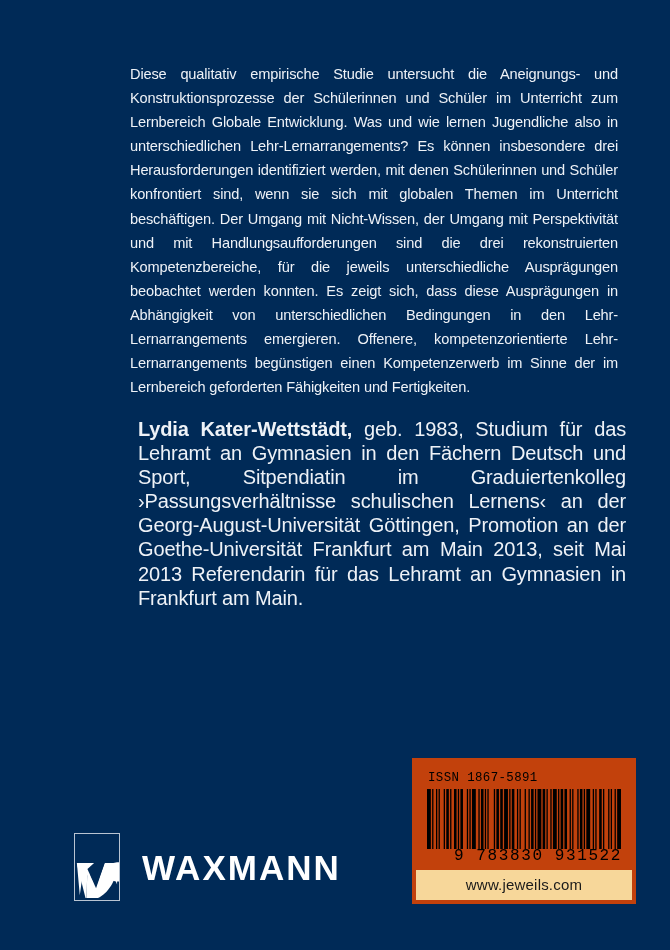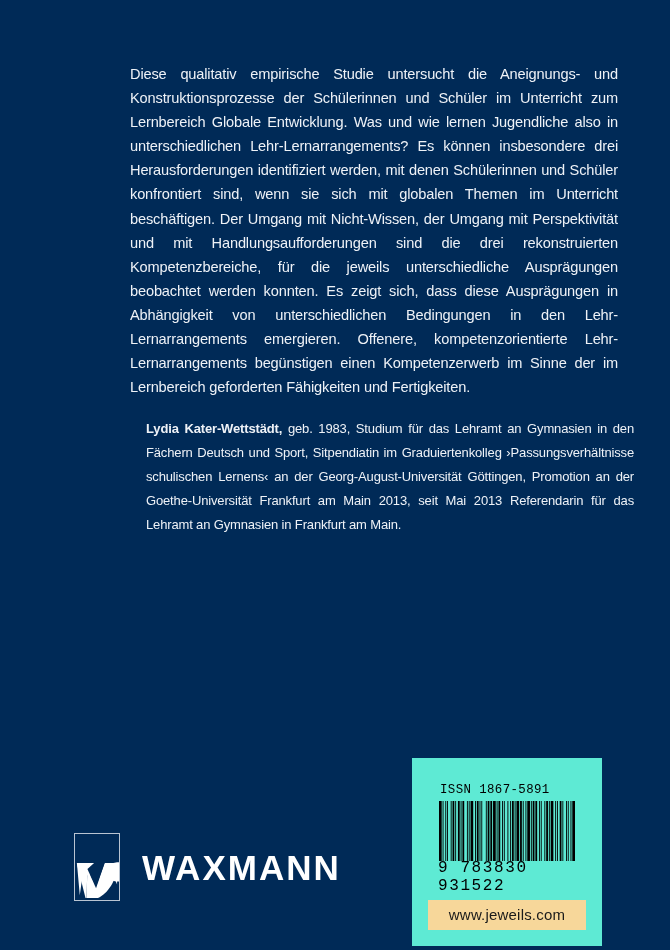--- a/index.html
+++ b/index.html
@@ -36,29 +36,29 @@
     text-align: justify;
     text-justify: inter-word;
     letter-spacing: -0.15px;
     margin: 0;
     font-weight: 400;
     -webkit-font-smoothing: antialiased;
   }
 
   .bio {
     color: #eef2f7;
-    font-size: 13px;
+    font-size: 20px;
     line-height: 24.1px;
     text-align: justify;
     text-justify: inter-word;
     letter-spacing: -0.15px;
     margin: 0;
     position: absolute;
     top: 355px;
-    left: 16px;
+    left: 8px;
     width: 488px;
   }
 
   .bio .author {
     font-weight: bold;
   }
 
   
   .logo-block {
     position: absolute;
@@ -94,23 +94,23 @@
     letter-spacing: 2.0px;
     line-height: 1;
     font-family: "Liberation Sans", sans-serif;
   }
 
   
   .barcode-panel {
     position: absolute;
     left: 412px;
     top: 758px;
-    width: 190px;
-    background: #5eead4;
-    padding: 16px;
+    width: 224px;
+    background: #c2410c;
+    padding: 4px;
     box-sizing: border-box;
   }
 
   .barcode-codes {
     font-family: "Liberation Mono", "DejaVu Sans Mono", monospace;
     font-size: 12.4px;
     line-height: 15.5px;
     color: #000000;
     padding: 9px 0 4px 12px;
     letter-spacing: 0.4px;
@@ -124,21 +124,21 @@
   .barcode-graphic {
     width: 100%;
     height: 60px;
     display: block;
   }
 
   .barcode-digits {
     font-family: "Liberation Mono", "DejaVu Sans Mono", monospace;
     font-size: 16px;
     color: #000000;
-    text-align: left;
+    text-align: right;
     letter-spacing: 1.6px;
     padding: 0 10px 5px 10px;
     margin-top: -2px;
   }
 
   .barcode-url {
     background: #f7d79a;
     color: #1a1a1a;
     font-family: "Liberation Sans", sans-serif;
     font-size: 15px;

